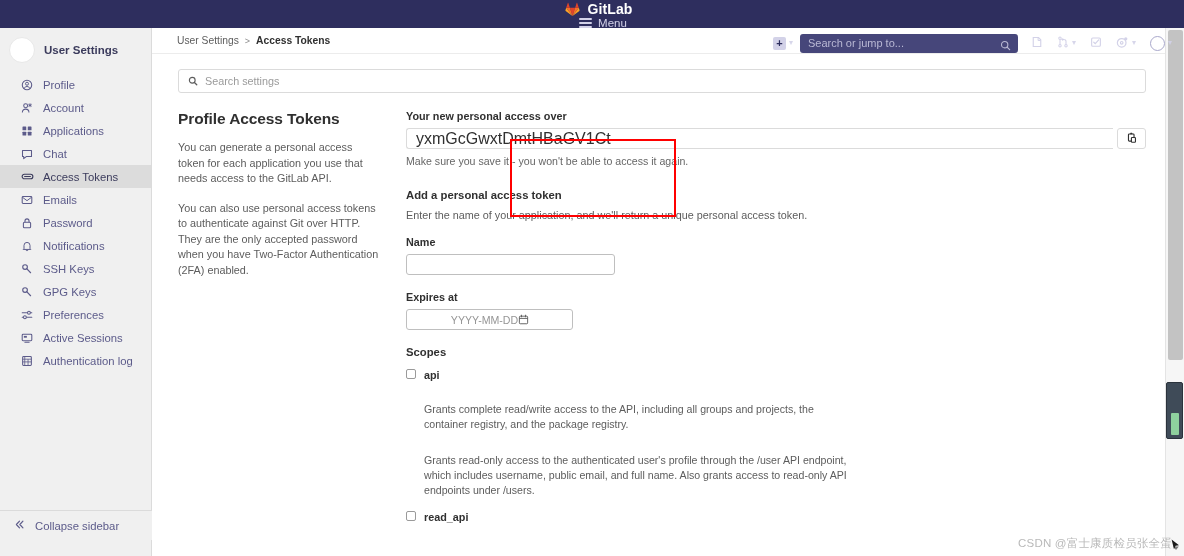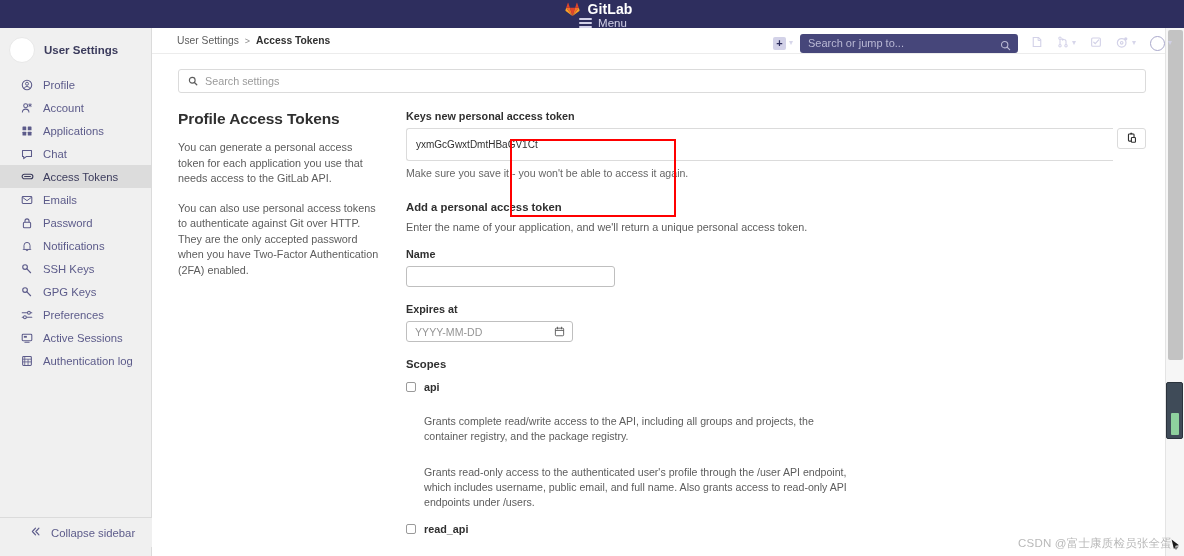--- a/index.html
+++ b/index.html
@@ -70,25 +70,25 @@
   .sb-list { padding: 0; margin: 0; list-style: none; }
   .sb-item {
     display: flex; align-items: center; gap: 9px;
     height: 23px; padding: 0 10px 0 20px;
     color: #5c5b8a; font-size: 11.3px;
     cursor: pointer;
   }
   .sb-item.active { background: #dcdcdc; color: #3b3b5c; }
   .sb-ico { width: 14px; display: flex; align-items: center; justify-content: center; flex: 0 0 14px; }
   .sb-collapse {
-    position: absolute; left: 0; bottom: 9px;
+    position: absolute; left: 0; bottom: 16px;
     width: 152px; height: 30px;
     border-top: 1px solid #dbdbdb;
     display: flex; align-items: center; gap: 10px;
-    padding-left: 30px;
+    padding-left: 14px;
     color: #5c5b8a; font-size: 11.3px;
     background: #f0f0f0;
     cursor: pointer;
   }
 
   
   #main {
     position: absolute; top: 28px; left: 152px;
     width: 1013px; height: 528px;
     background: #fff;
@@ -130,24 +130,24 @@
   .col-right { flex: 1 1 auto; position: relative; }
 
   .pat-title { font-size: 15.5px; font-weight: 600; color: #303030; margin: 0 0 12px 0; letter-spacing: -.1px; }
   .pat-p { font-size: 10.8px; line-height: 15.5px; color: #5c5c5c; margin: 0 0 14px 0; }
 
   .field-label { font-size: 10.8px; font-weight: 700; color: #303030; margin-bottom: 6px; }
   .helper { font-size: 10.6px; color: #666; margin-top: 6px; }
 
   .token-row { display: flex; align-items: stretch; }
   .token-input {
-    flex: 1 1 auto; height: 33px;
+    flex: 1 1 auto; height: 21px;
     border: 1px solid #dbdbdb; border-right: none; border-radius: 3px 0 0 3px;
     display: flex; align-items: center; padding: 0 9px;
-    font-size: 10px; color: #303030; background: #fff;
+    font-size: 16px; color: #303030; background: #fff;
   }
   .token-copy {
     width: 29px; height: 21px;
     border: 1px solid #dbdbdb; border-radius: 0 3px 3px 0;
     background: #fff; display: flex; align-items: center; justify-content: center;
     cursor: pointer;
   }
   .token-copy.detached { border-left: 1px solid #dbdbdb; border-radius: 3px; margin-left: 4px; }
 
   .hl-box {
@@ -164,29 +164,29 @@
     width: 209px; height: 21px;
     border: 1px solid #bfbfbf; border-radius: 3px;
     background: #fff;
     display: flex; align-items: center; padding: 0 8px;
     font-size: 10.6px; color: #303030;
   }
   .date-input {
     width: 167px; height: 21px;
     border: 1px solid #bfbfbf; border-radius: 3px;
     background: #fff;
-    display: flex; align-items: center; justify-content: space-between;
+    display: flex; align-items: center; justify-content: center;
     padding: 0 7px 0 8px;
   }
   .date-input .ph { color: #959595; font-size: 10.6px; }
 
   .blk { margin-bottom: 14px; }
 
   .scope { margin-bottom: 13px; }
-  .scope-head { display: flex; align-items: center; gap: 8px; }
+  .scope-head { display: flex; gap: 8px; }
   .cbx {
     width: 10px; height: 10px; flex: 0 0 10px;
     border: 1px solid #9a9a9a; border-radius: 2px; background: #fff;
     cursor: pointer;
   }
   .scope-name { font-size: 10.8px; font-weight: 700; color: #303030; }
   .scope-desc {
     font-size: 10.6px; color: #5c5c5c; line-height: 15px;
     margin-left: 18px; margin-top: 21px; max-width: 430px;
   }
@@ -492,21 +492,21 @@
 
       <div class="col-left">
         <h2 class="pat-title">Profile Access Tokens</h2>
         <p class="pat-p">You can generate a personal access token for each application you use that needs access to the GitLab API.</p>
         <p class="pat-p">You can also use personal access tokens to authenticate against Git over HTTP. They are the only accepted password when you have Two-Factor Authentication (2FA) enabled.</p>
       </div>
 
       <div class="col-right">
 
         <div class="blk" style="margin-bottom:22px">
-          <div class="field-label">Keys new personal access token</div>
+          <div class="field-label">Your new personal access over</div>
           <div class="token-row">
             <div class="token-input">yxmGcGwxtDmtHBaGV1Ct</div>
             <div class="token-copy detached">
               <span class="ico">
                 <svg width="12" height="12" viewBox="0 0 16 16">
                   <rect x="3.3" y="2.6" width="7.4" height="9.6" rx="1.1" fill="none" stroke="#303030" stroke-width="1.5"></rect>
                   <rect x="5.6" y="1.1" width="2.9" height="2" rx=".6" fill="#303030"></rect>
                   <rect x="7.2" y="7.4" width="5.4" height="6.2" rx="1" fill="#fff" stroke="#303030" stroke-width="1.5"></rect>
                 </svg>
               </span>

